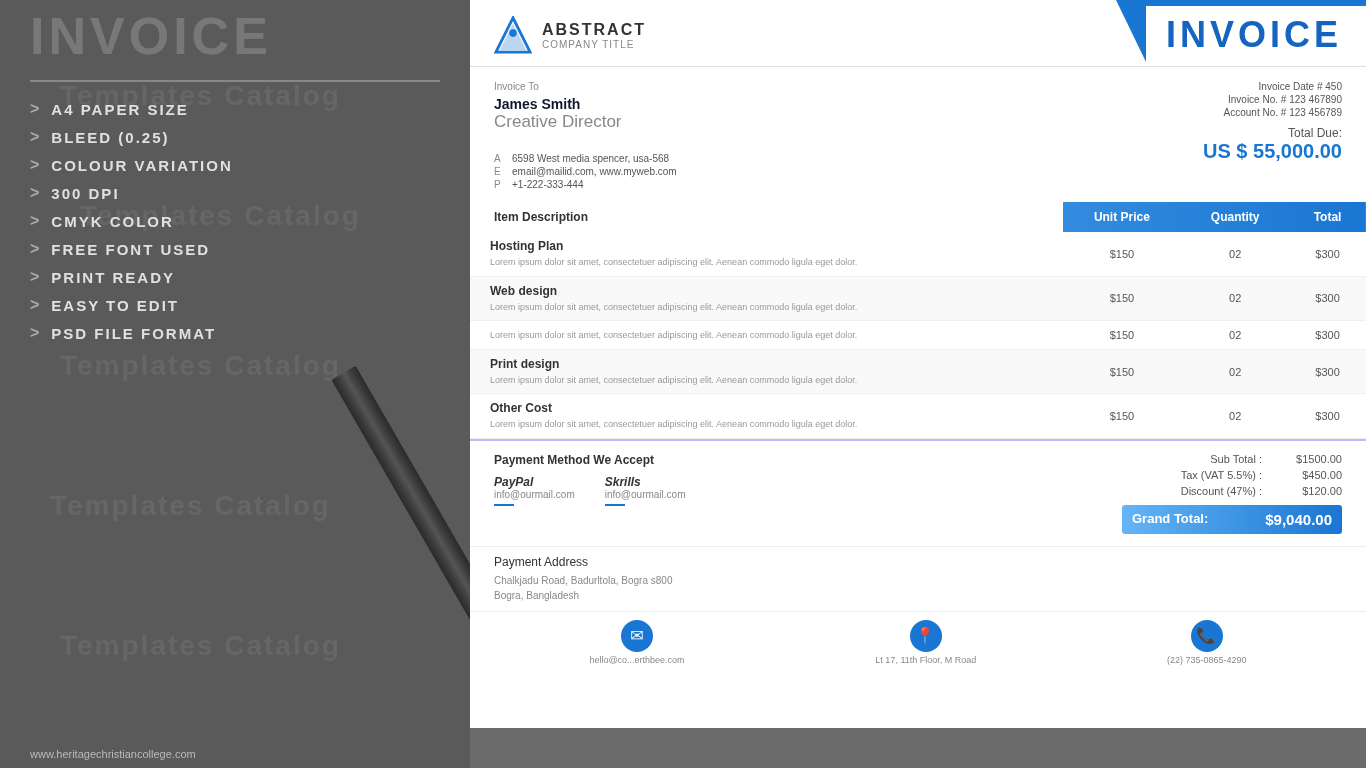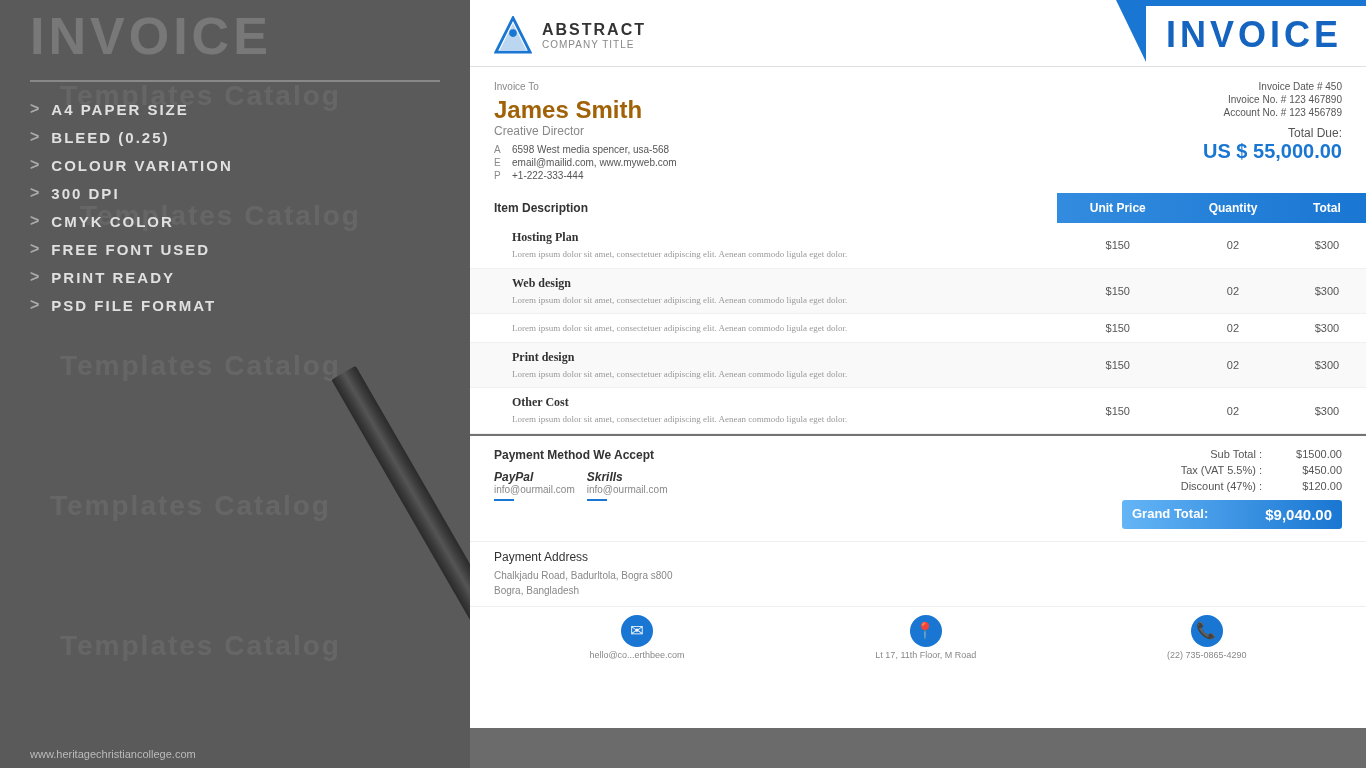--- a/index.html
+++ b/index.html
@@ -203,29 +203,29 @@
       background: #fff;
     }
 
     .client-left .invoice-to-label {
       font-size: 10px;
       color: #888;
       margin-bottom: 4px;
     }
 
     .client-left .client-name {
-      font-size: 24px;
+      font-size: 14px;
       font-weight: 700;
-      color: #a16207;
+      color: #0f172a;
     }
 
     .client-left .client-title {
-      font-size: 12px;
+      font-size: 17px;
       color: #888;
-      margin-bottom: 6px;
+      margin-bottom: 21px;
     }
 
     .client-left .client-detail {
       font-size: 10px;
       color: #555;
       display: flex;
       gap: 6px;
       margin-bottom: 2px;
     }
 
@@ -290,22 +290,21 @@
     }
 
     .items-table tbody td {
       padding: 7px 12px;
       font-size: 11px;
       color: #555;
       vertical-align: top;
     }
 
     .items-table tbody td:first-child {
-      padding-left: 42px;
-      font-family: Liberation Serif, serif;
+      padding-left: 20px;
     }
 
     .item-name {
       font-size: 12px;
       font-weight: 600;
       color: #333;
       display: block;
       margin-bottom: 2px;
     }
 
@@ -321,37 +320,37 @@
       text-align: center;
       vertical-align: middle;
     }
 
     
     .summary-section {
       display: flex;
       justify-content: space-between;
       padding: 12px 24px;
       background: #fff;
-      border-top: 2px solid #737373;
+      border-top: 2px solid #c4b5fd;
     }
 
     .payment-left {
       flex: 1;
     }
 
     .payment-title {
       font-size: 12px;
       font-weight: 600;
       color: #333;
       margin-bottom: 8px;
     }
 
     .payment-methods {
       display: flex;
-      gap: 12px;
+      gap: 30px;
     }
 
     .payment-method .method-name {
       font-size: 12px;
       font-weight: 700;
       font-style: italic;
       color: #333;
     }
 
     .payment-method .method-email {
@@ -478,20 +477,21 @@
   <div class="left-title">INVOICE</div>
   <div class="left-divider"></div>
   <ul class="features-list">
   <li>A4 PAPER SIZE</li>
       <li>BLEED (0.25)</li>
       <li>COLOUR VARIATION</li>
       <li>300 DPI</li>
       <li>CMYK COLOR</li>
       <li>FREE FONT USED</li>
       <li>PRINT READY</li>
+      <li>EASY TO EDIT</li>
       <li>PSD FILE FORMAT</li>
     </ul>
 
   <div class="watermark wm1">Templates Catalog</div>
   <div class="watermark wm2">Templates Catalog</div>
   <div class="watermark wm3">Templates Catalog</div>
   <div class="watermark wm4">Templates Catalog</div>
   <div class="watermark wm5">Templates Catalog</div>
 
   <div class="pencil-container">

